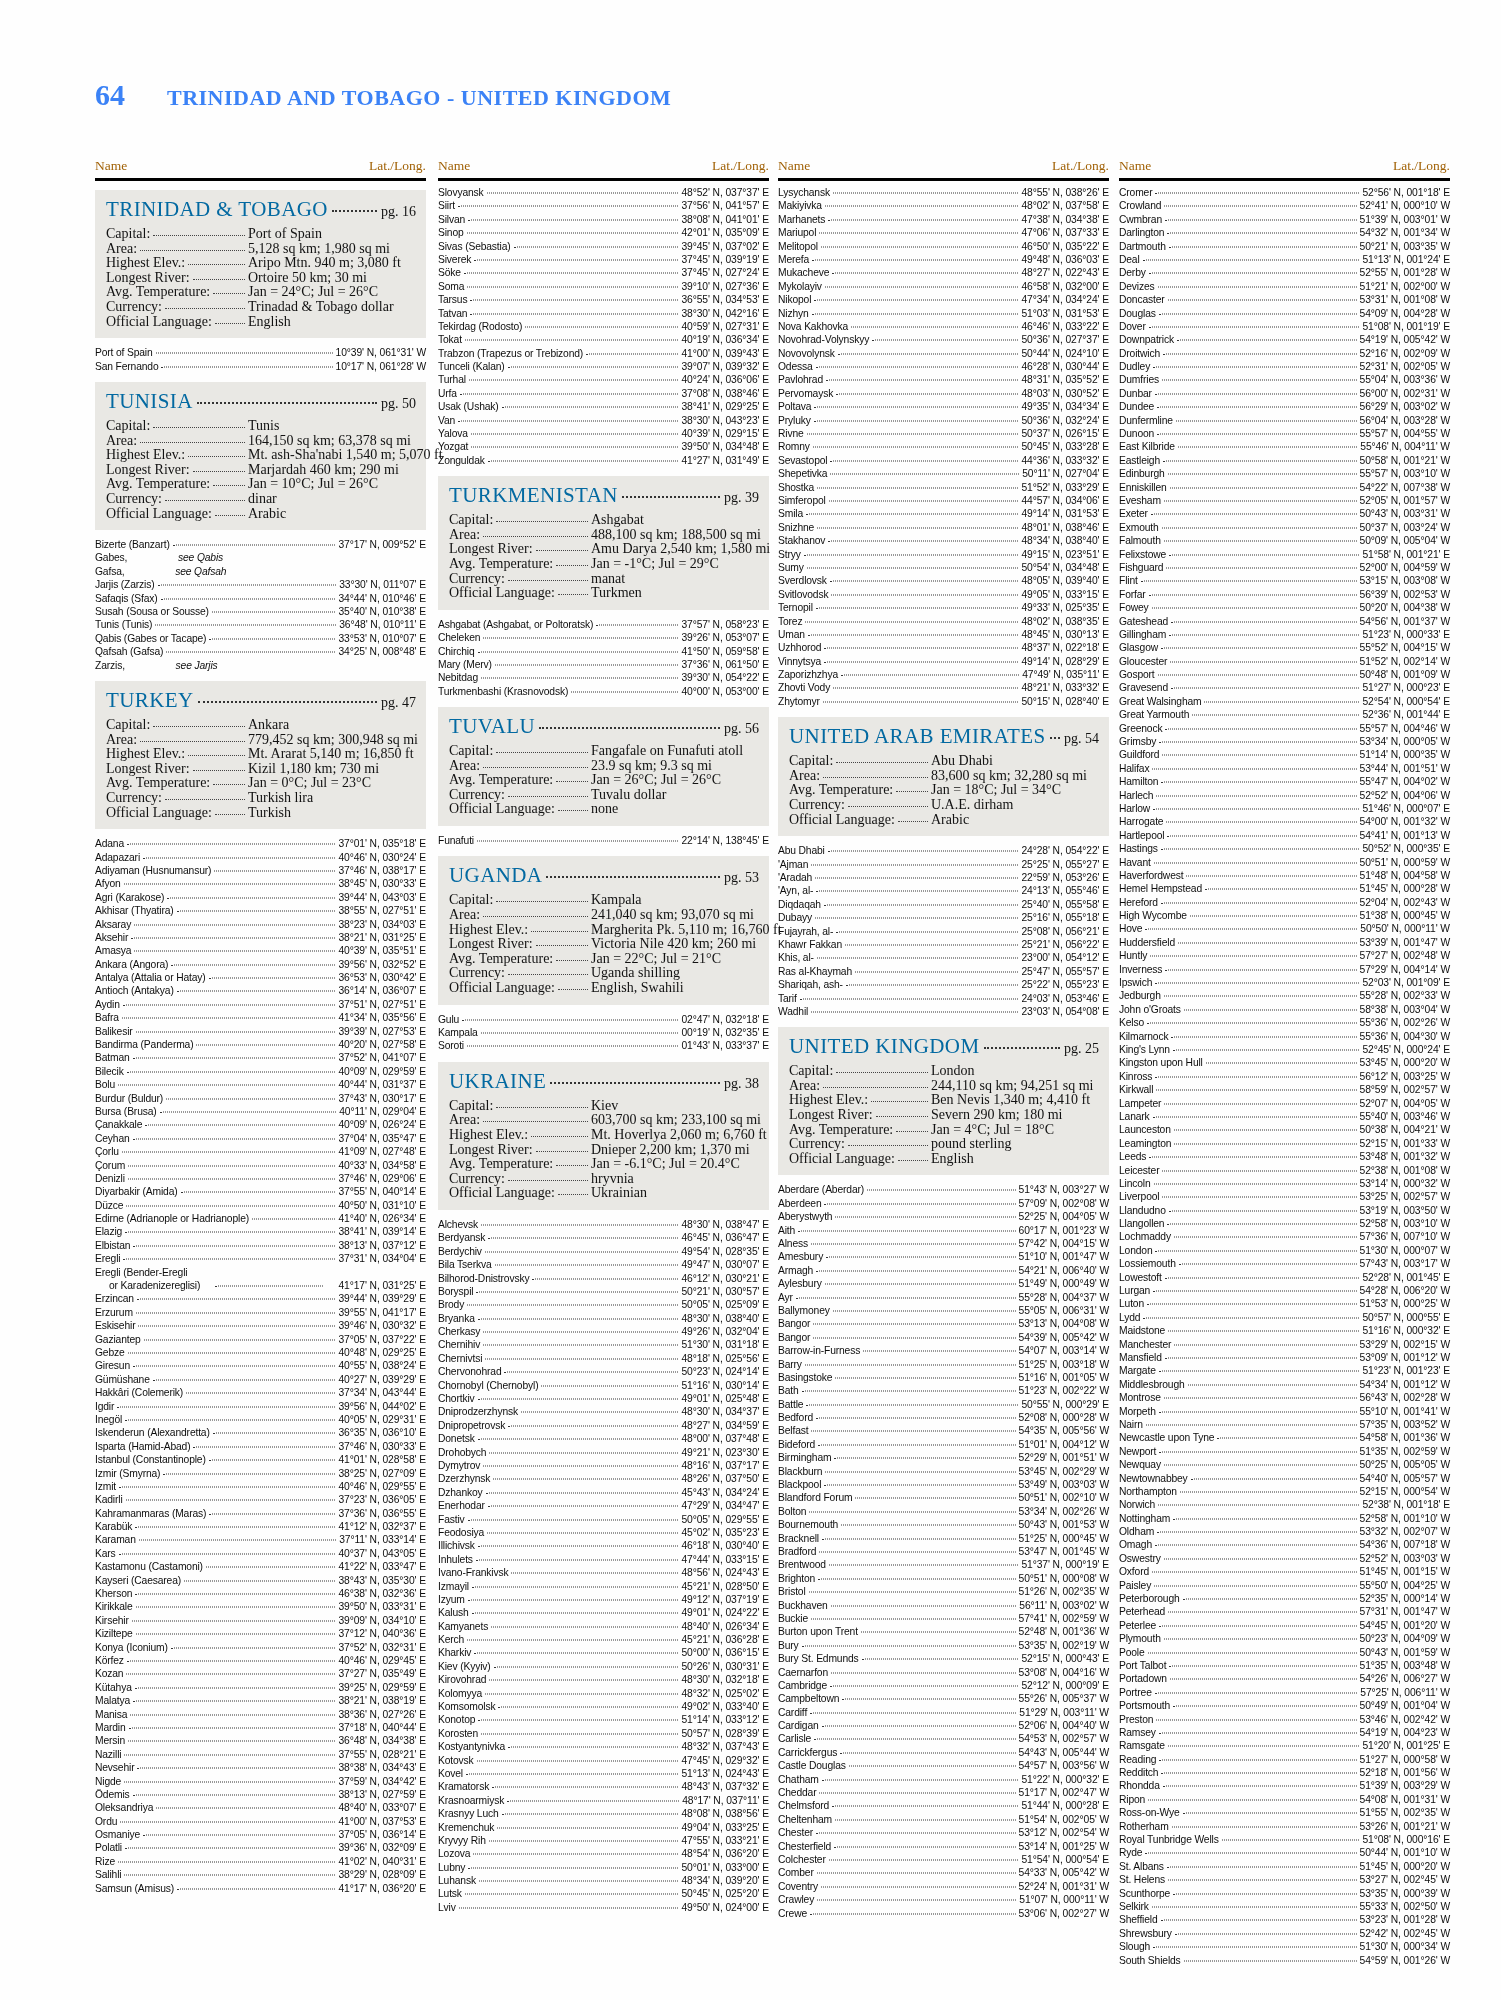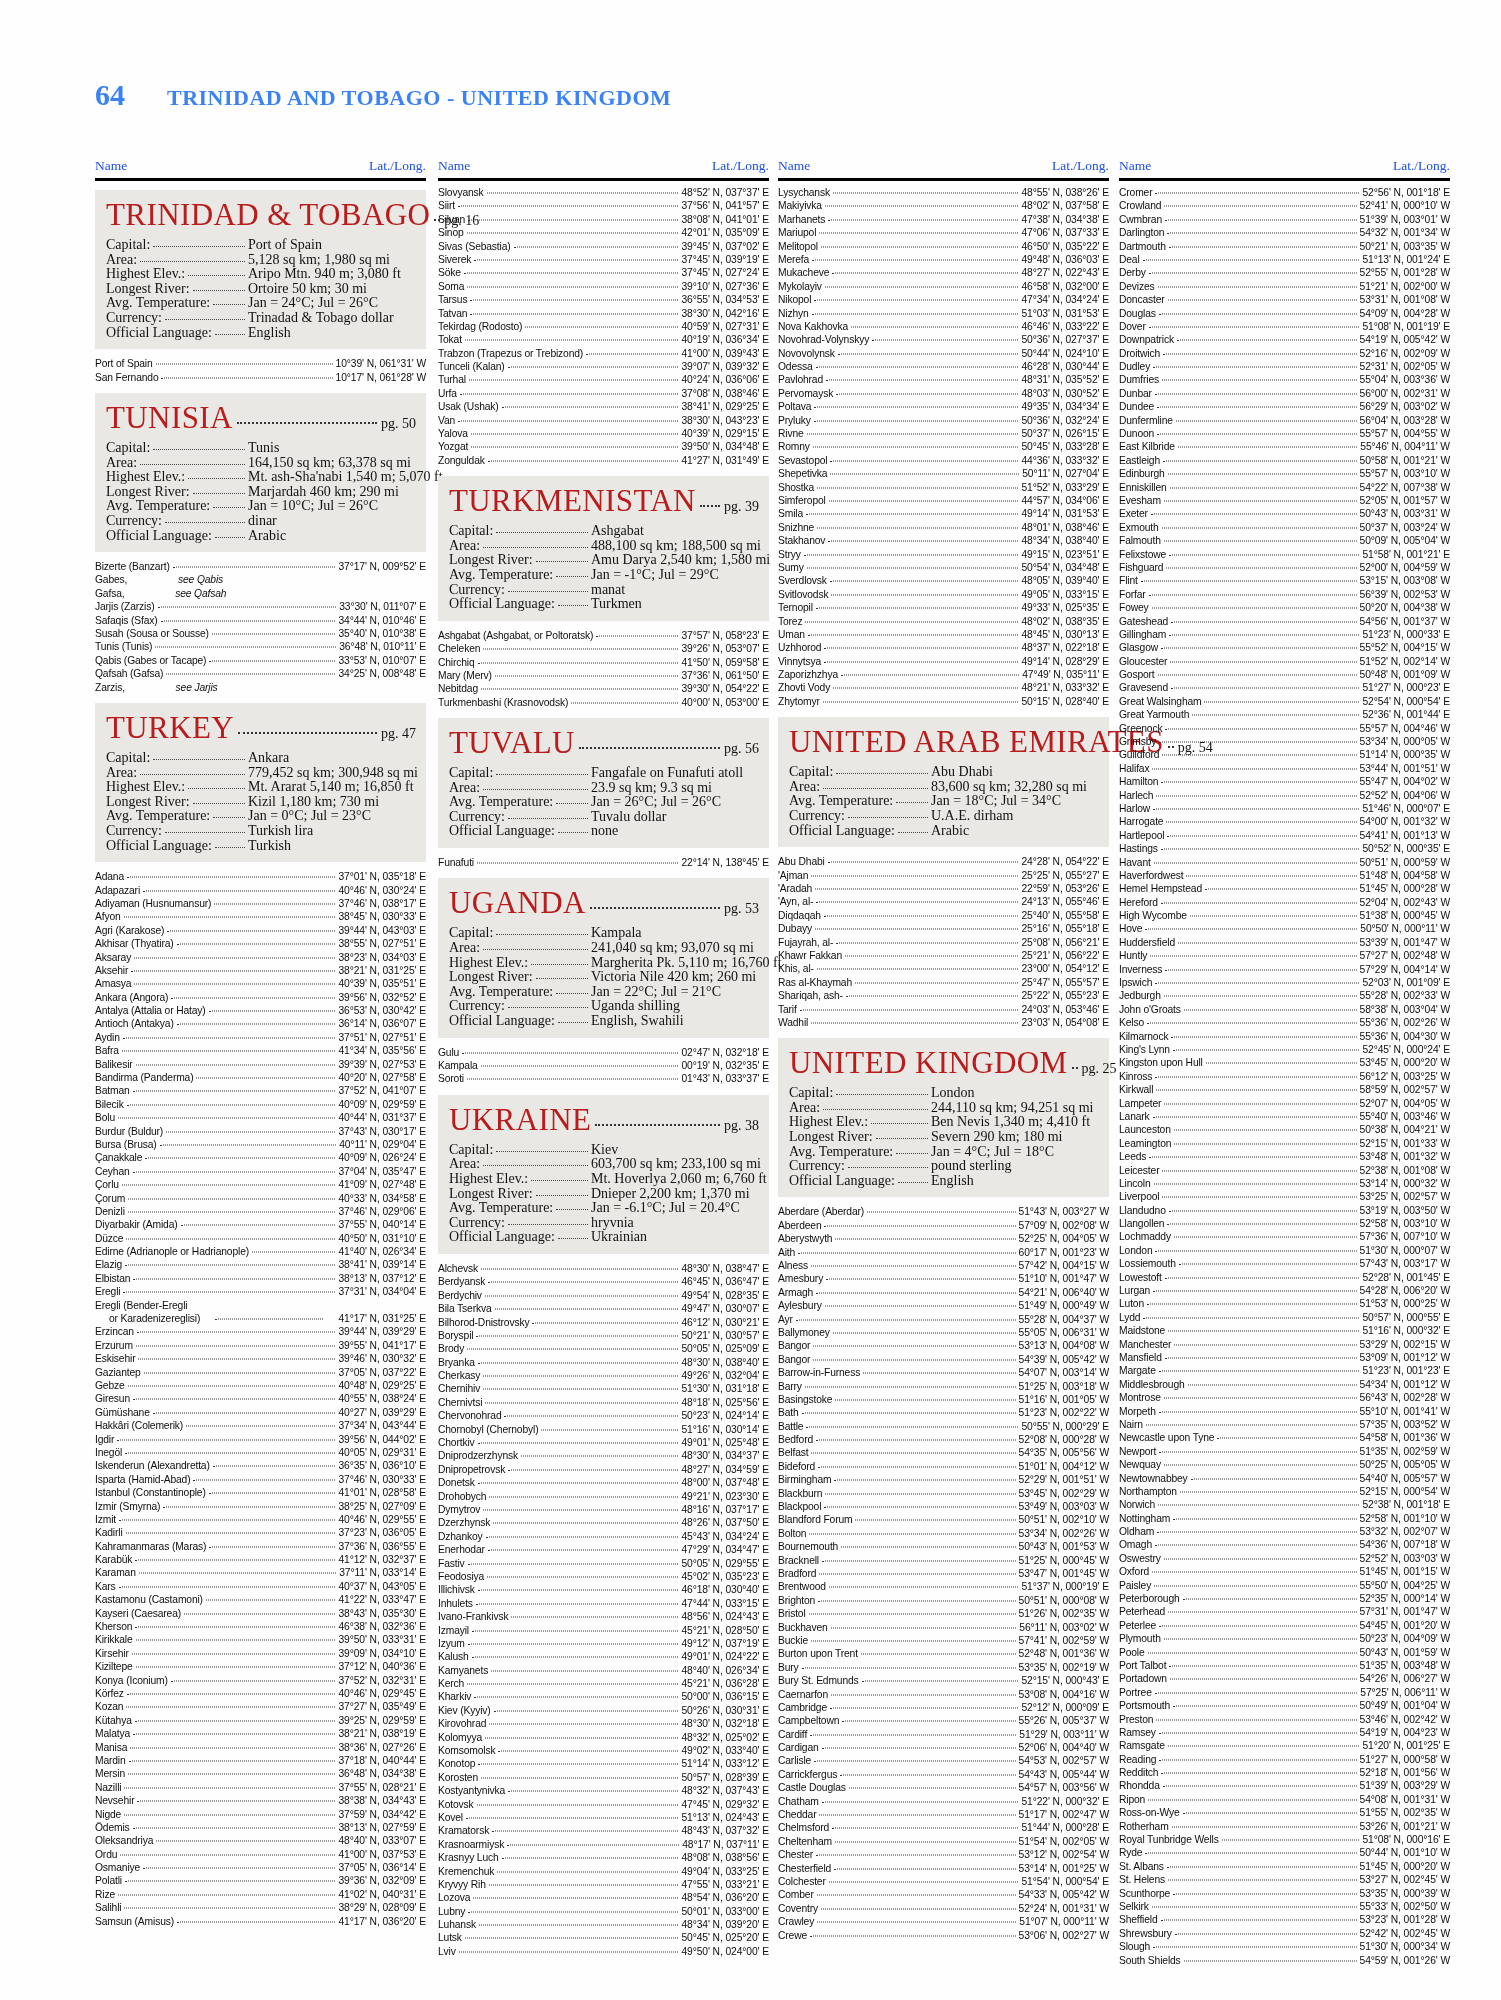--- a/index.html
+++ b/index.html
@@ -3,35 +3,35 @@
 <meta charset="utf-8">
 <style>
   html,body{margin:0;padding:0;background:#ffffff;}
   #page{position:relative;width:1501px;height:2000px;background:#fefefe;color:#121212;overflow:hidden;}
   .page-header{position:absolute;left:95px;top:78px;display:flex;align-items:baseline;
     font-family:"Liberation Serif",serif;font-weight:bold;color:#3b82f6;}
   .page-num{font-size:30px;margin-right:42px;}
   .page-title{font-size:22px;letter-spacing:0.5px;}
   .col{position:absolute;top:158px;width:331px;}
   .col-head{display:flex;justify-content:space-between;align-items:baseline;
-    font-family:"Liberation Serif",serif;font-size:13.5px;color:#1d4ed8;padding-bottom:4px;
+    font-family:"Liberation Serif",serif;font-size:13.5px;color:#a16207;padding-bottom:4px;
     border-bottom:3px solid #000;margin-bottom:5px;}
   
   .row{display:flex;align-items:baseline;font-family:"Liberation Sans",sans-serif;
     font-size:10.3px;line-height:13.4px;height:13.4px;letter-spacing:-0.15px;color:#0d0d0d;}
   .row.indent{padding-left:14px;gap:12px;}
   .pname{white-space:nowrap;}
   .pname i{font-style:italic;margin-left:48px;}
   .leader{flex:1 1 auto;min-width:5px;border-bottom:1.6px dotted #333;margin:0 3px;
     transform:translateY(-2.5px);}
   .coord{white-space:nowrap;letter-spacing:-0.1px;}
   
   .country-box{background:#e9e8e4;margin:9px 0 8px 0;padding:7px 10px 9px 11px;}
   .ctitle-row{display:flex;align-items:baseline;margin-bottom:5px;}
-  .ctitle{font-family:"Liberation Serif",serif;font-size:31px;color:#b91c1c;
+  .ctitle{font-family:"Liberation Serif",serif;font-size:21px;color:#0369a1;
     letter-spacing:0.4px;white-space:nowrap;}
   .cleader{flex:1 1 auto;min-width:6px;border-bottom:2px dotted #333;margin:0 4px;
     transform:translateY(-4px);}
   .cpref{font-family:Liberation Serif, serif;font-size:14px;white-space:nowrap;}
   .fact{display:flex;align-items:baseline;font-family:"Liberation Serif",serif;
     font-size:14px;line-height:14.6px;}
   .fact-head{display:flex;flex:0 0 auto;min-width:142px;align-items:baseline;}
   .fact-label{white-space:nowrap;}
   .fact-leader{flex:1 1 auto;min-width:4px;border-bottom:1.5px dotted #444;
     margin:0 3px;transform:translateY(-2px);}

